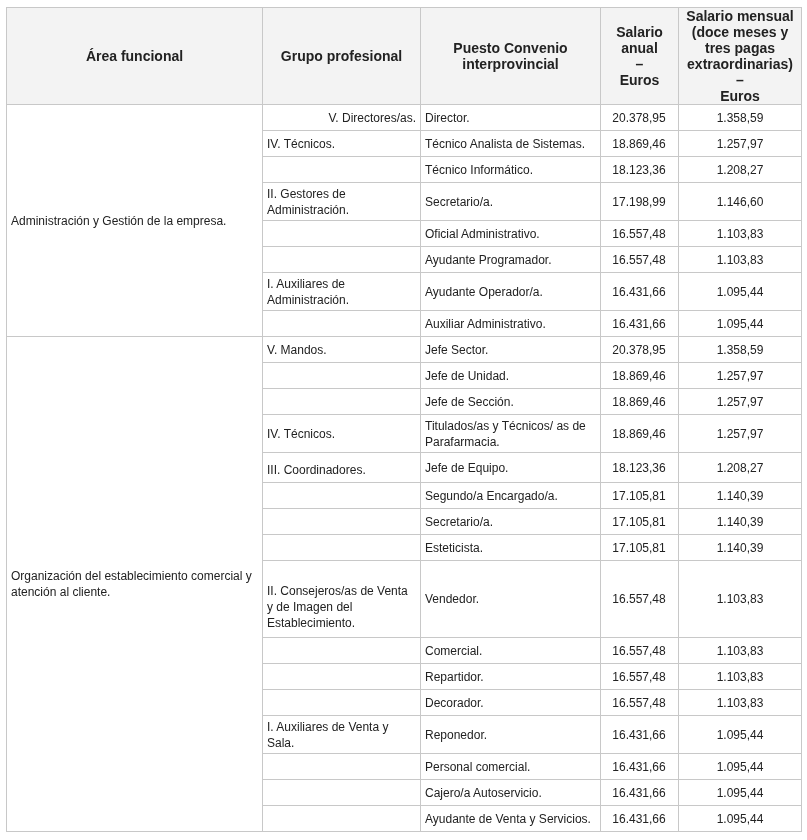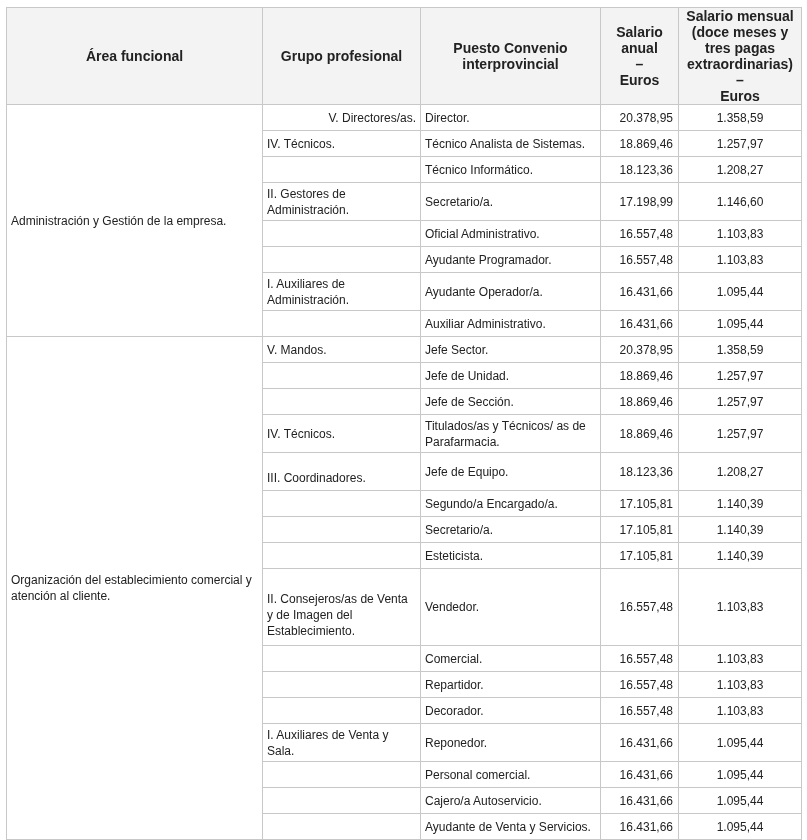--- a/index.html
+++ b/index.html
@@ -21,21 +21,21 @@
     vertical-align: middle;
   }
   th {
     background: #f3f3f3;
     font-weight: bold;
     text-align: center;
     font-size: 14px;
     height: 88px;
   }
   td { height: 25px; }
-  td.num { text-align: right; padding-right: 5px; }
+  td.num { text-align: center; padding-right: 5px; }
   td.num2 { text-align: center; }
   td.area { vertical-align: middle; margin-top: 36px; }
   td.group { vertical-align: top; padding-top: 5px; }
   td.tall2 { height: 37px; }
   td.tall3 { height: 60px; }
   .hdr-line { display: block; }
 </style>
 </head>
 <body>
 
@@ -133,21 +133,21 @@
         <td class="num">18.869,46</td>
         <td class="num2">1.257,97</td>
       </tr>
       <tr>
         <td class="group tall2" style="vertical-align: middle; padding-top: 0px;">IV. Técnicos.</td>
         <td class=" tall2">Titulados/as y Técnicos/ as de Parafarmacia.</td>
         <td class="num tall2">18.869,46</td>
         <td class="num2 tall2">1.257,97</td>
       </tr>
       <tr>
-        <td class="group" style="vertical-align: middle; padding-top: 12px;">III. Coordinadores.</td>
+        <td class="group" style="vertical-align: middle; padding-top: 4px;">III. Coordinadores.</td>
         <td class="">Jefe de Equipo.</td>
         <td class="num">18.123,36</td>
         <td class="num2">1.208,27</td>
       </tr>
       <tr>
         <td class="group" style="vertical-align: middle; padding-top: 0px;"></td>
         <td class="">Segundo/a Encargado/a.</td>
         <td class="num">17.105,81</td>
         <td class="num2">1.140,39</td>
       </tr>

